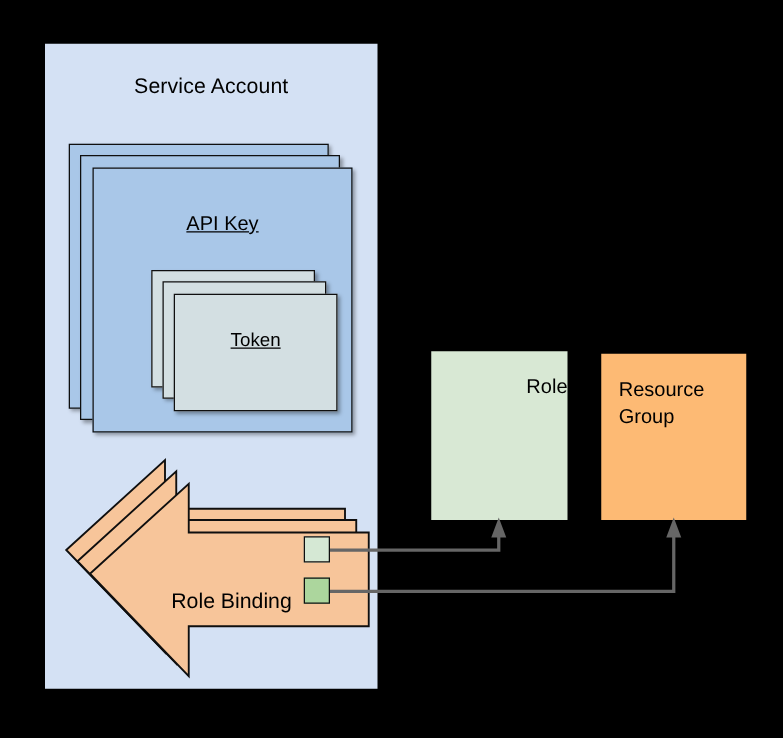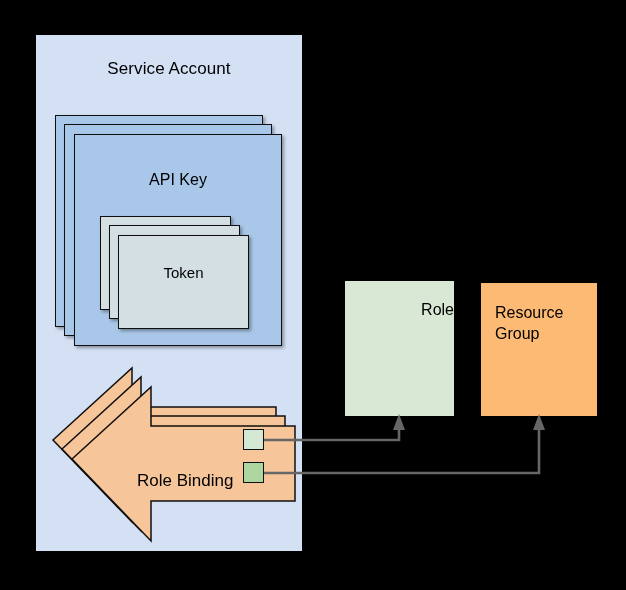--- a/index.html
+++ b/index.html
@@ -47,20 +47,21 @@
     box-sizing: border-box;
     border: 1.4px solid #0f0f0f;
     box-shadow: 2px 2px 3px rgba(0,0,0,0.35);
   }
   .card-label {
     position: absolute;
     left: 0;
     width: 100%;
     text-align: center;
     color: #000000;
+    text-decoration: underline;
   }
 
   
   .apikey-stack { left: 55px; top: 115px; width: 230px; height: 240px; }
   .apikey-card {
     width: 208px;
     height: 212px;
     background: #a9c7e8;
   }
   .apikey-card.c0 { left: 0px;  top: 0px;  }
@@ -70,20 +71,21 @@
     top: 36px;
     font-size: 16px;
   }
 
   
   .token-stack { left: 100px; top: 216px; width: 156px; height: 120px; }
   .token-card {
     width: 131px;
     height: 94px;
     background: #d3dfe2;
+    margin-left: 21px;
   }
   .token-card.c0 { left: 0px;  top: 0px;  }
   .token-card.c1 { left: 9px;  top: 9px;  }
   .token-card.c2 { left: 18px; top: 19px; }
   .token-label {
     top: 28px;
     font-size: 15px;
   }
 
   

